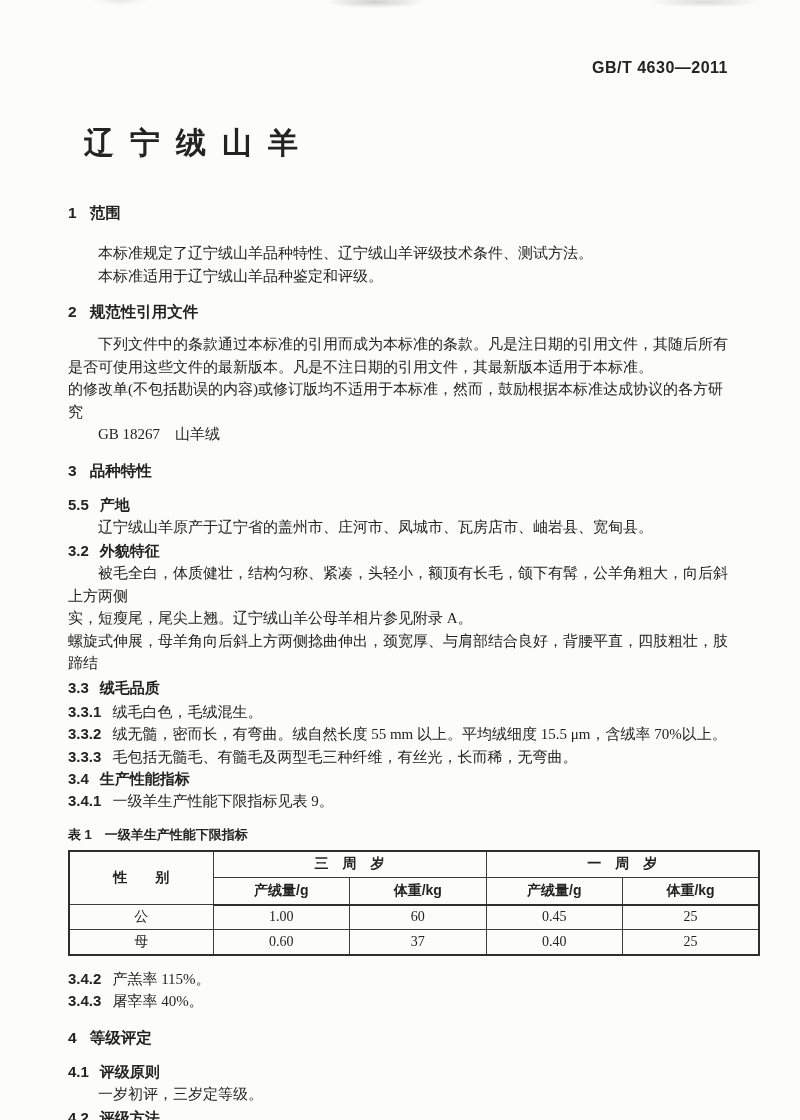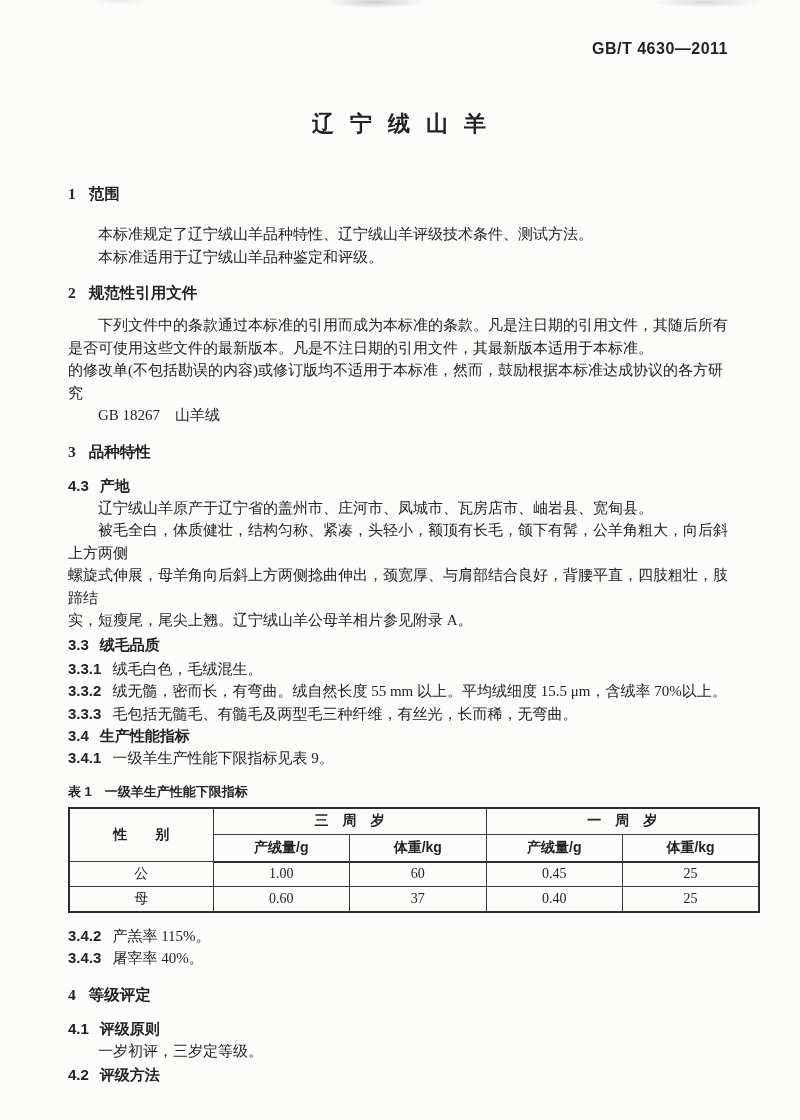--- a/index.html
+++ b/index.html
@@ -23,32 +23,32 @@
   }
   .watermark{
     position:absolute; top:126px; left:50%; transform:translateX(-52%);
     font-family:"DejaVu Sans","Liberation Sans",sans-serif;
     font-weight:bold; font-size:80px; letter-spacing:1px;
     color:#d7d7d6; z-index:1; white-space:nowrap;
   }
   .content{ position:absolute; left:68px; top:0; width:662px; z-index:2; }
 
   .doc-number{
-    margin-top:39px; text-align:right; padding-right:2px;
+    margin-top:58px; text-align:right; padding-right:2px;
     font-family:"Liberation Sans","DejaVu Sans",sans-serif;
     font-weight:bold; font-size:16px; line-height:20px; letter-spacing:.5px;
   }
   .doc-title{
-    margin-top:50px; text-align:center;
-    font-family:"Liberation Sans","DejaVu Sans",sans-serif;
-    font-weight:bold; font-size:22px; line-height:30px;
+    margin-top:50px; 
+    font-family:"Liberation Sans","DejaVu Sans",sans-serif;
+    font-weight:bold; font-size:30px; line-height:30px;
     letter-spacing:16px; padding-left:16px;
   }
   .h1{
-    font-family:Liberation Serif, serif;
+    font-family:Liberation Sans, sans-serif;
     font-weight:bold; font-size:15.5px; line-height:22px;
   }
   .h1 .num{ margin-right:13px; }
   .h2{
     font-family:"Liberation Sans","DejaVu Sans",sans-serif;
     font-weight:bold; font-size:15px; line-height:22px;
   }
   .h2 .num{ margin-right:11px; }
   .line{ font-size:15px; line-height:22.5px; }
   .ind{ text-indent:2em; }
@@ -111,28 +111,31 @@
       <div class="line">是否可使用这些文件的最新版本。凡是不注日期的引用文件，其最新版本适用于本标准。</div>
       <div class="line">的修改单(不包括勘误的内容)或修订版均不适用于本标准，然而，鼓励根据本标准达成协议的各方研究</div>
       <div class="line ind">GB 18267　山羊绒</div>
     </div>
 
     <div class="h1 mt-sec">
       <span class="num">3</span><span>品种特性</span>
     </div>
 
     <div class="h2 mt-sub">
-      <span class="num">4.3</span><span>产地</span>
+      <span class="num">5.5</span><span>产地</span>
     </div>
     <div class="line ind">辽宁绒山羊原产于辽宁省的盖州市、庄河市、凤城市、瓦房店市、岫岩县、宽甸县。</div>
 
+    <div class="h2 mt-tiny">
+      <span class="num">3.2</span><span>外貌特征</span>
+    </div>
     <div>
       <div class="line ind">被毛全白，体质健壮，结构匀称、紧凑，头轻小，额顶有长毛，颌下有髯，公羊角粗大，向后斜上方两侧</div>
+      <div class="line">实，短瘦尾，尾尖上翘。辽宁绒山羊公母羊相片参见附录 A。</div>
       <div class="line">螺旋式伸展，母羊角向后斜上方两侧捻曲伸出，颈宽厚、与肩部结合良好，背腰平直，四肢粗壮，肢蹄结</div>
-      <div class="line">实，短瘦尾，尾尖上翘。辽宁绒山羊公母羊相片参见附录 A。</div>
     </div>
 
     <div class="h2 mt-tiny">
       <span class="num">3.3</span><span>绒毛品质</span>
     </div>
     <div class="item mt-tiny">
       <span class="num">3.3.1</span><span>绒毛白色，毛绒混生。</span>
     </div>
     <div class="item">
       <span class="num">3.3.2</span><span>绒无髓，密而长，有弯曲。绒自然长度 55 mm 以上。平均绒细度 15.5 μm，含绒率 70%以上。</span>

